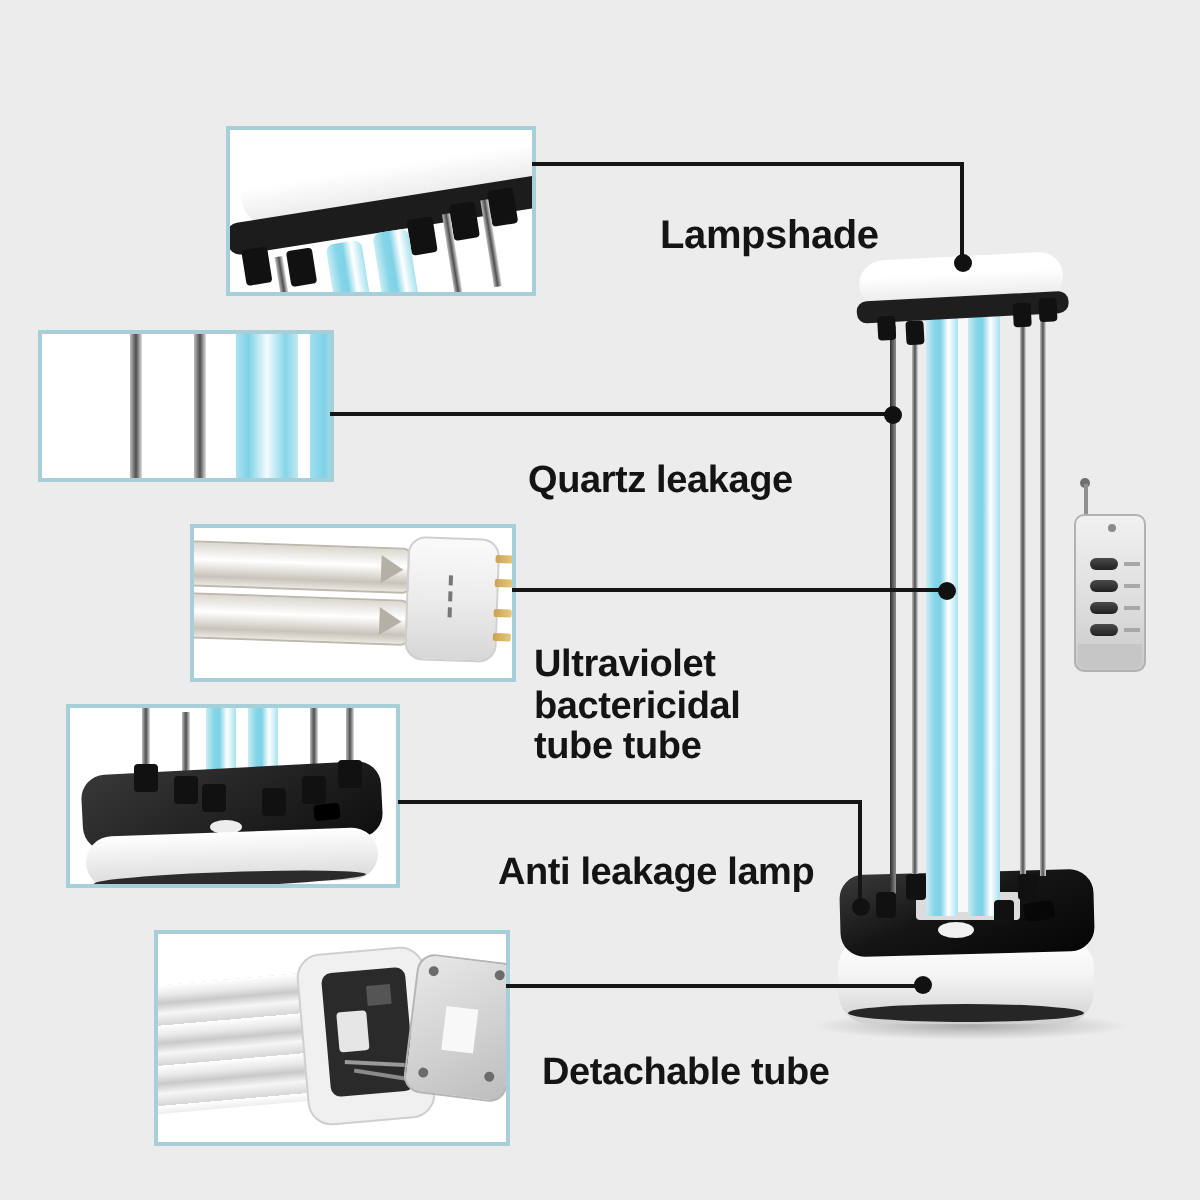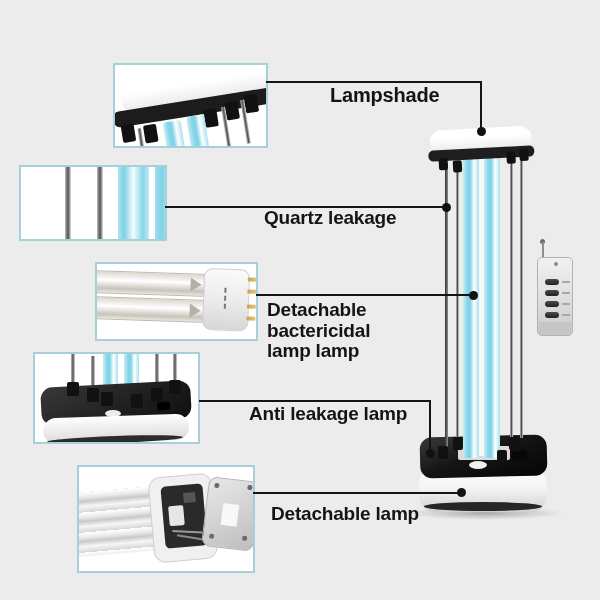--- a/index.html
+++ b/index.html
@@ -1,20 +1,20 @@
 <!DOCTYPE html>
 <html><head>
 <meta charset="utf-8">
 <style>
   html,body{margin:0;padding:0;}
   .stage{position:relative;width:600px;height:600px;background:#ececec;overflow:hidden;
          font-family:"Liberation Sans",sans-serif;}
   .abs{position:absolute;}
   
-  .lbl{position:absolute;font-weight:700;font-size:19px;color:#141414;letter-spacing:-0.2px;line-height:1.08;}
+  .lbl{position:absolute;font-weight:700;font-size:19px;color:#141414;letter-spacing:-0.2px;line-height:1.08;margin-top:23px;}
   
   .ln{position:absolute;background:#151515;}
   .dot{position:absolute;width:9px;height:9px;background:#111;border-radius:50%;}
   
   .callout{position:absolute;background:#fff;border:2px solid #a6cfda;box-sizing:border-box;overflow:hidden;}
   
   .blue-tube{background:linear-gradient(90deg,#c9ecf4 0%,#84d5e8 28%,#7fd2e6 45%,#ffffff 70%,#a7e2ef 100%);}
   .rod{background:linear-gradient(90deg,#bdbdbd 0%,#4f4f4f 50%,#dedede 100%);}
   .cap{background:#111;border-radius:2px;}
 </style>
@@ -165,19 +165,19 @@
   <div class="ln" style="left:199px;top:400px;width:232px;height:2px;"></div>
   <div class="ln" style="left:429px;top:400px;width:2px;height:54px;"></div>
   <div class="dot" style="left:426px;top:449px;"></div>
 
   <div class="ln" style="left:253px;top:492px;width:209px;height:2px;"></div>
   <div class="dot" style="left:457px;top:488px;"></div>
 
   <div class="lbl" style="left:330px;top:85px;font-size:20px;">Lampshade</div>
   <div class="lbl" style="left:264px;top:208px;">Quartz leakage</div>
   <div class="lbl" style="left:267px;top:300px;width:190px;">
-    <span style="display:block;">Detachable bactericidal</span>
-    <span style="display:block;">lamp lamp</span>
+    <span style="display:block;">Ultraviolet bactericidal</span>
+    <span style="display:block;">tube tube</span>
   </div>
   <div class="lbl" style="left:249px;top:404px;">Anti leakage lamp</div>
-  <div class="lbl" style="left:271px;top:504px;">Detachable lamp</div>
+  <div class="lbl" style="left:271px;top:504px;">Detachable tube</div>
 
 </div>
 
 </body></html>

